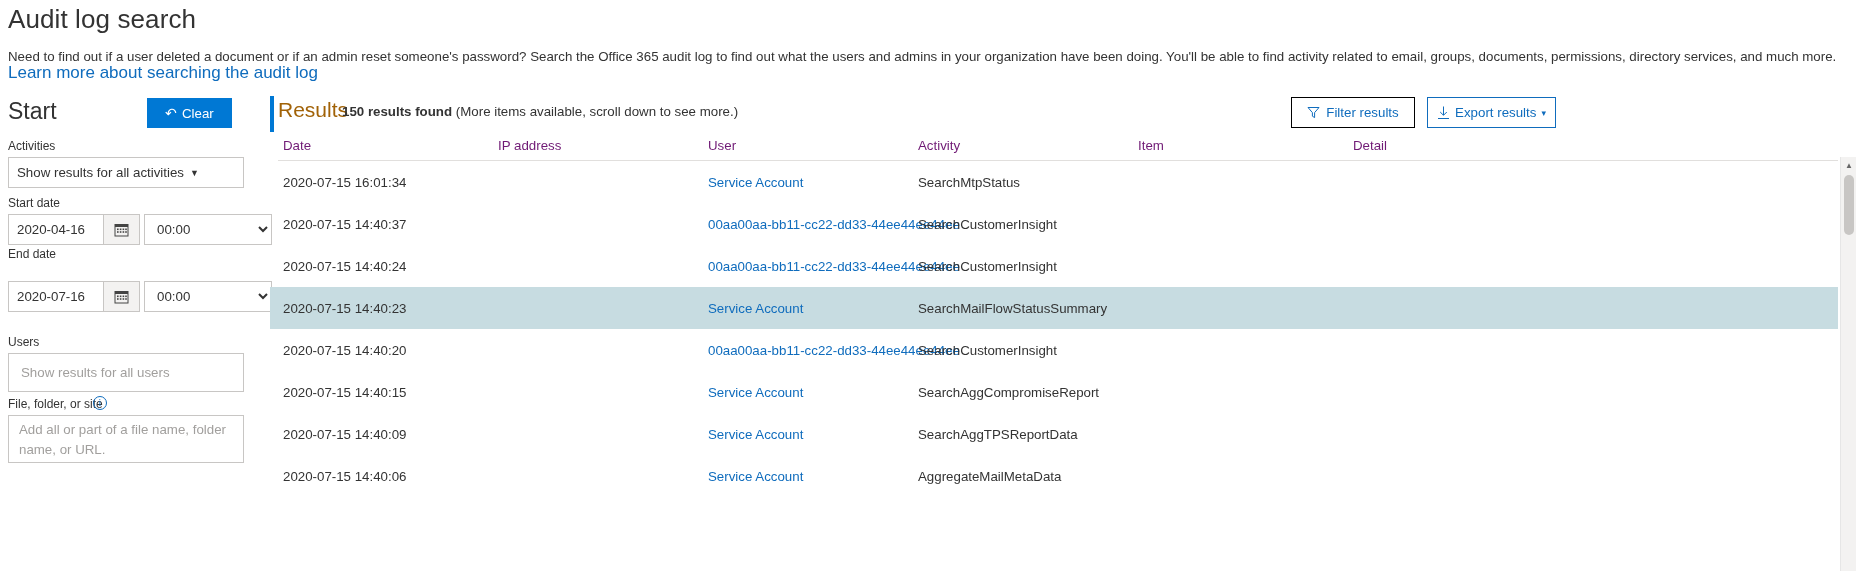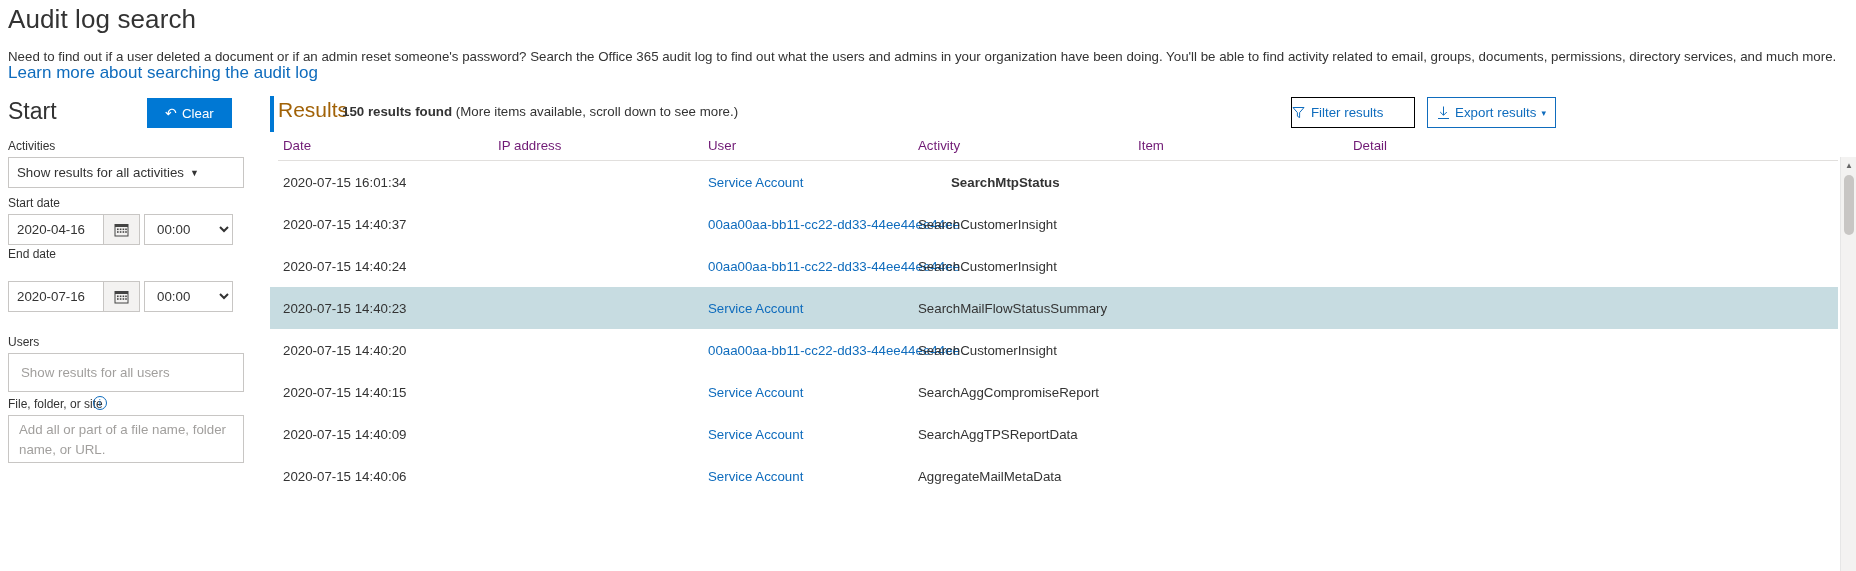--- a/index.html
+++ b/index.html
@@ -81,21 +81,21 @@
     font-family:"Liberation Sans", sans-serif;
     padding:0 8px; outline:none;
   }
   .cal-button {
     position:absolute; left:96px; top:0; width:36px; height:31px;
     border:1px solid #c8c6c4; border-left:none; background:#f3f2f1;
     display:flex; align-items:center; justify-content:center;
     cursor:pointer;
   }
   .time-select {
-    position:absolute; left:136px; top:0; width:89px; height:31px;
+    position:absolute; left:136px; top:0; width:128px; height:31px;
     border:1px solid #c8c6c4; background:#ffffff;
     font-size:13.3px; color:#333333;
     font-family:"Liberation Sans", sans-serif;
     padding:0 8px; cursor:pointer;
     -webkit-appearance:menulist; appearance:menulist;
   }
 
   .users-input {
     position:absolute; left:8px; top:258px;
     width:236px; height:39px;
@@ -137,21 +137,21 @@
     font-size:13.3px; color:#333333;
   }
   .results-count b { font-weight:700; }
 
   .filter-button {
     position:absolute; left:1291px; top:97px;
     width:124px; height:31px;
     border:1px solid #000000; background:#ffffff;
     color:#0f6cbd; font-size:13.3px;
     font-family:"Liberation Sans", sans-serif;
-    display:flex; align-items:center; 
+    display:flex; align-items:center; justify-content:center;
     gap:6px; cursor:pointer; padding:0;
   }
   .export-button {
     position:absolute; left:1427px; top:97px;
     width:129px; height:31px;
     border:1px solid #0f6cbd; background:#ffffff;
     color:#0f6cbd; font-size:13.3px;
     font-family:"Liberation Sans", sans-serif;
     display:flex; align-items:center; justify-content:center;
     gap:5px; cursor:pointer; padding:0;
@@ -306,21 +306,21 @@
       <div class="col-head" style="left: 438px;">User</div>
       <div class="col-head" style="left: 648px;">Activity</div>
       <div class="col-head" style="left: 868px;">Item</div>
       <div class="col-head" style="left: 1083px;">Detail</div>
     </div>
   <div class="head-sep"></div>
   <div class="rows" id="rows">
       <div class="row">
         <div class="cell" style="left: 13px;">2020-07-15 16:01:34</div>
         <div class="cell link" style="left: 438px;">Service Account</div>
-        <div class="cell" style="left: 681px; font-weight: bold;">SearchMtpStatus</div>
+        <div class="cell" style="left: 648px;">SearchMtpStatus</div>
       </div>
       <div class="row">
         <div class="cell" style="left: 13px;">2020-07-15 14:40:37</div>
         <div class="cell link" style="left: 438px;">00aa00aa-bb11-cc22-dd33-44ee44ee44ee</div>
         <div class="cell" style="left: 648px;">SearchCustomerInsight</div>
       </div>
       <div class="row">
         <div class="cell" style="left: 13px;">2020-07-15 14:40:24</div>
         <div class="cell link" style="left: 438px;">00aa00aa-bb11-cc22-dd33-44ee44ee44ee</div>
         <div class="cell" style="left: 648px;">SearchCustomerInsight</div>

